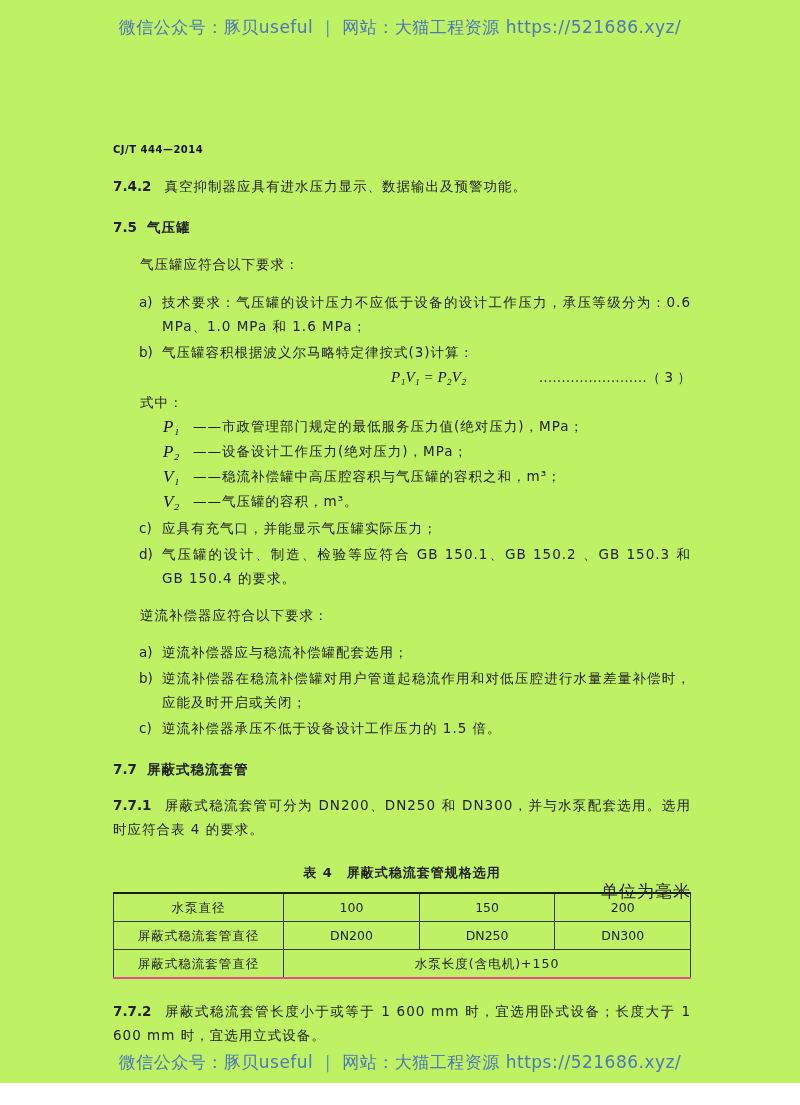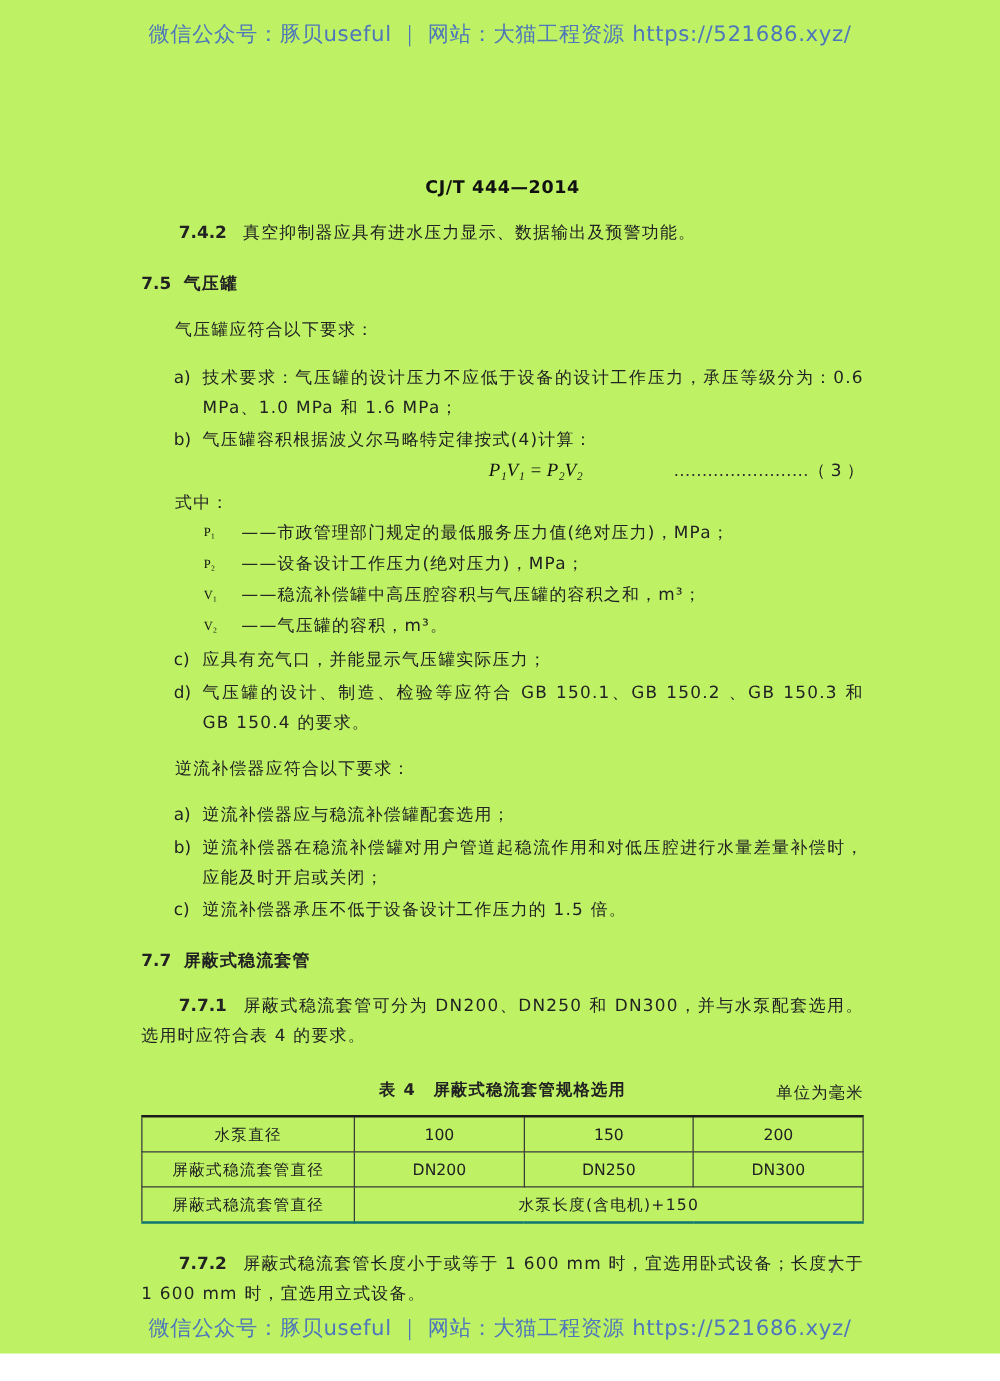--- a/index.html
+++ b/index.html
@@ -13,51 +13,51 @@
     color:#4e76ba;font-size:17px;letter-spacing:0.5px;
     font-family:"DejaVu Sans","Liberation Sans",sans-serif;
   }
   .watermark.top{top:16px;}
   .watermark.bottom{top:1051px;}
   
   .doc{
     position:absolute;left:113px;top:138px;width:578px;
     font-size:13.5px;line-height:24px;letter-spacing:1px;color:#222;
   }
-  .doc-code{text-align:center;font-weight:bold;font-size:14px;letter-spacing:0.5px;color:#111;}
+  .doc-code{text-align:left;font-weight:bold;font-size:10px;letter-spacing:0.5px;color:#111;}
   .clause{margin-top:12px;text-align:justify;}
-  .clause .num{font-weight:bold;margin-right:13px;letter-spacing:0;margin-left:30px;}
+  .clause .num{font-weight:bold;margin-right:13px;letter-spacing:0;}
   .heading{margin-top:17px;font-weight:bold;}
   .heading .num{margin-right:10px;letter-spacing:0;}
   .intro{margin-top:13px;padding-left:27px;}
   .li{display:flex;margin-top:2px;}
   .li .label{width:23px;flex:0 0 23px;margin-left:26px;letter-spacing:0;}
   .li .text{flex:1;text-align:justify;}
   
   .formula-row{display:flex;align-items:flex-end;margin:1px 0 1px 0;}
   .formula-expr{
     margin-left:278px;font-family:"Liberation Serif","DejaVu Serif",serif;
     font-style:italic;font-size:15px;letter-spacing:0;color:#111;
   }
   .formula-dots{margin-left:auto;letter-spacing:0;color:#333;overflow:hidden;white-space:nowrap;}
   .formula-label{letter-spacing:0;color:#222;}
   .where-label{padding-left:27px;margin-top:1px;}
   .where-item{display:flex;padding-left:50px;line-height:25px;}
   .where-item .sym{
     flex:0 0 30px;width:30px;font-family:"Liberation Serif","DejaVu Serif",serif;
-    font-size:10px;letter-spacing:0;color:#111;
+    font-style:italic;font-size:17px;letter-spacing:0;color:#111;
   }
   .where-item .desc{flex:1;}
   
   .table-caption-row{position:relative;margin-top:20px;height:24px;}
   .table-caption{position:absolute;left:0;right:0;text-align:center;font-weight:bold;font-size:13px;}
-  .table-unit{position:absolute;right:0;top:2px;font-size:13px;letter-spacing:1px;color:#222;text-align:center;}
+  .table-unit{position:absolute;right:0;top:18px;font-size:17px;letter-spacing:1px;color:#222;text-align:center;}
   table.spec{
     width:100%;border-collapse:collapse;margin-top:7px;
-    border-top:2px solid #1c1c1c;border-bottom:2px solid #0f766e;
+    border-top:2px solid #1c1c1c;border-bottom:2px solid #ec4899;
   }
   table.spec td{
     border:1px solid #3a3a3a;height:25px;text-align:center;
     font-size:12.5px;letter-spacing:1px;padding:1px 4px;color:#222;
   }
   table.spec td.num-cell{letter-spacing:0;}
   .pagenum{position:absolute;top:1007px;left:662px;font-size:13px;color:#555;}
 </style>
 </head>
 <body>
@@ -75,21 +75,21 @@
     <div class="heading"><span class="num">7.5</span><span>气压罐</span></div>
 
     <p class="intro">气压罐应符合以下要求：</p>
 
     <div class="li">
       <span class="label">a)</span>
       <div class="text">技术要求：气压罐的设计压力不应低于设备的设计工作压力，承压等级分为：0.6 MPa、1.0 MPa 和 1.6 MPa；</div>
     </div>
     <div class="li">
       <span class="label">b)</span>
-      <div class="text">气压罐容积根据波义尔马略特定律按式(4)计算：</div>
+      <div class="text">气压罐容积根据波义尔马略特定律按式(3)计算：</div>
     </div>
 
     <div class="formula-row">
       <span class="formula-expr">P₁V₁ = P₂V₂</span>
       <span class="formula-dots">……………………</span>
       <span class="formula-label">（ 3 ）</span>
     </div>
 
     <div class="where-label">式中：</div>
     <div class="where-item">

